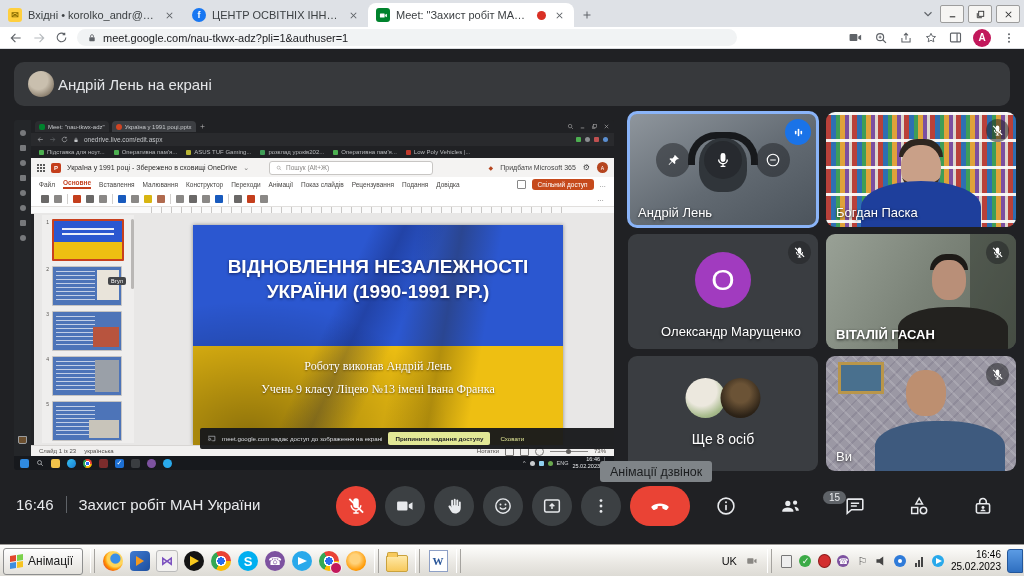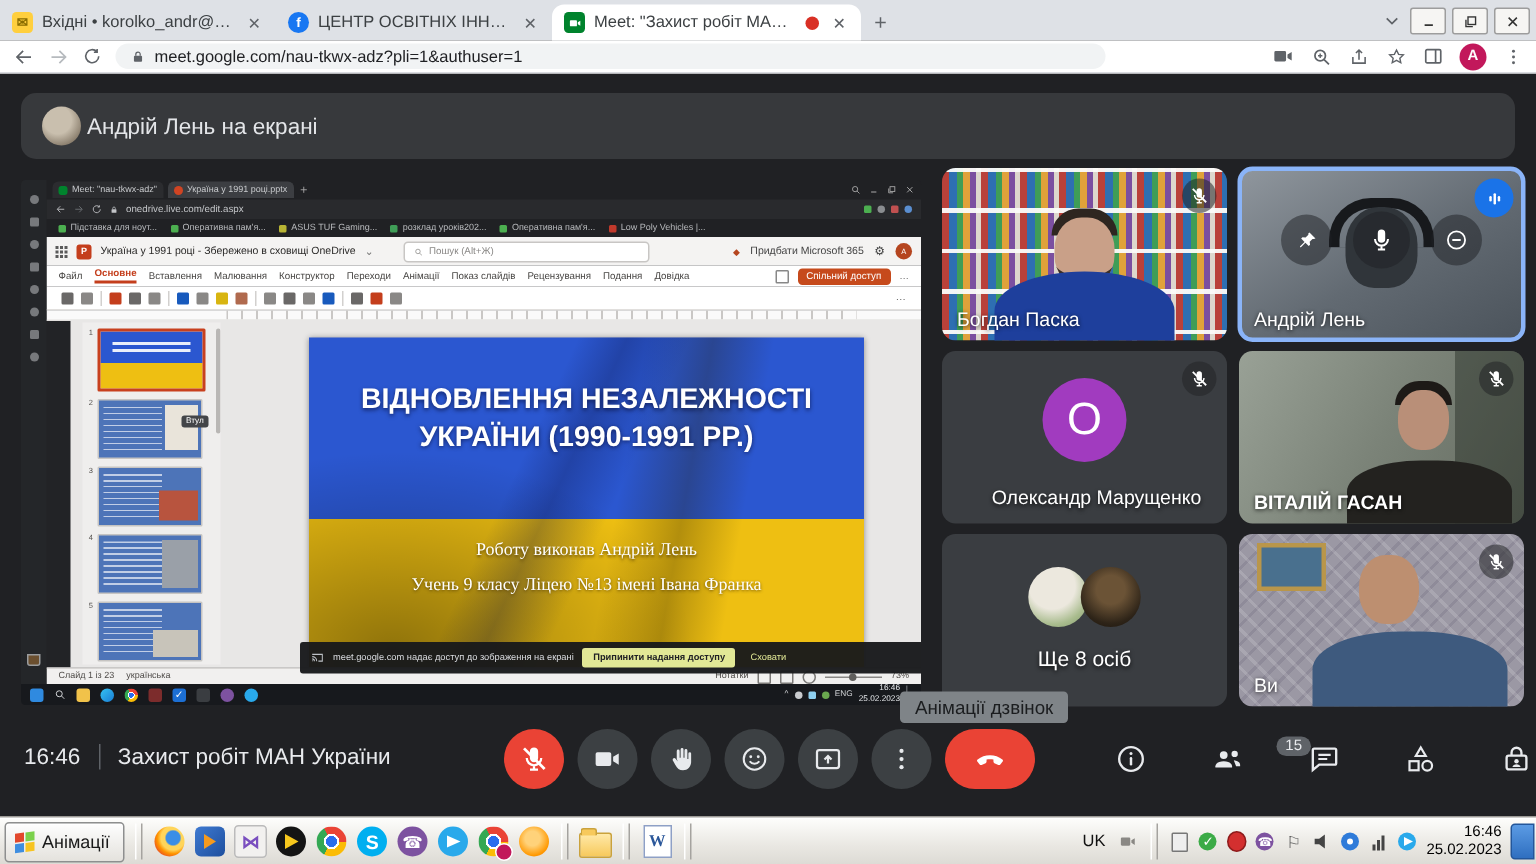--- a/index.html
+++ b/index.html
@@ -60,21 +60,21 @@
   .msav{width:11px;height:11px;border-radius:50%;background:#b5451f;color:#fff;font-size:5px;display:flex;align-items:center;justify-content:center}
   .s-ribbon{position:absolute;left:17px;top:57px;width:583px;height:14px;background:#fff;display:flex;align-items:center;gap:8px;padding:0 8px;box-sizing:border-box;color:#484644;font-size:6.5px;white-space:nowrap;}
   .rtab.on{color:#c43e1c;font-weight:bold;border-bottom:2px solid #c43e1c;padding-bottom:1px}
   .ribr{margin-left:auto;display:flex;align-items:center;gap:6px}
   .sharebtn{background:#c64a1c;color:#fff;border-radius:3px;padding:2px 6px;font-size:6.5px;}
   .s-tools{position:absolute;left:17px;top:71px;width:583px;height:16px;background:#fff;border-bottom:1px solid #e1dfdd;display:flex;align-items:center;gap:5px;padding:0 10px;box-sizing:border-box;}
   .ti{width:8px;height:8px;border-radius:1px;background:#8a8886}
   .ti.c1{background:#c43e1c}.ti.c2{background:#185abd}.ti.c3{background:#d8b511}.ti.c4{background:#6a6867}.ti.c5{background:#b06a4e}
   .tsep{width:1px;height:10px;background:#d2d0ce}
   .s-ruler{position:absolute;left:17px;top:87px;width:583px;height:6px;background:#fafafa;border-bottom:1px solid #e3e1df;background-image:repeating-linear-gradient(90deg,#c9c7c5 0 1px,transparent 1px 10px);background-position:120px 0;background-size:420px 100%;background-repeat:no-repeat}
-  .s-canvas{position:absolute;left:33px;top:93px;width:583px;height:232px;background:#e8e7e6;}
+  .s-canvas{position:absolute;left:20px;top:93px;width:583px;height:232px;background:#e8e7e6;}
   .s-thumbs{position:absolute;left:8px;top:2px;width:92px;height:228px;background:#efeeed;display:flex;flex-direction:column;gap:5px;padding:4px 2px 0 2px;box-sizing:border-box;overflow:hidden;}
   .thumbrow{display:flex;gap:3px;align-items:flex-start}
   .tnum{font-size:5px;color:#55524f;width:5px;text-align:right}
   .thumb{width:68px;height:38px;background:#4d74b8;border:1px solid #c6c4c2;border-radius:1px;position:relative;overflow:hidden}
   .thumb.sel{border:2px solid #c8401e}
   .thumb .img{position:absolute;background:#e9e4da;}
   .thumb .txt{position:absolute;left:3px;top:4px;right:26px;bottom:4px;background:repeating-linear-gradient(180deg,rgba(255,255,255,.65) 0 1px,transparent 1px 4px);}
   .thumb.flagmini{background:linear-gradient(180deg,#2b57d0 0 55%,#eebf12 55% 100%)}
   .thumb.flagmini .mt{position:absolute;left:8px;right:8px;top:7px;height:8px;background:repeating-linear-gradient(180deg,rgba(255,255,255,.9) 0 2px,transparent 2px 5px)}
   .tsb{position:absolute;right:0;top:4px;width:3px;height:70px;background:#b9b7b5;border-radius:2px}
@@ -133,21 +133,21 @@
 
   
   .tooltip{position:absolute;left:600px;top:461px;height:21px;background:#7f8488;color:#1b1d1f;font-size:12.5px;display:flex;align-items:center;padding:0 10px;border-radius:3px;z-index:8;}
   .controls{position:absolute;left:0;top:478px;width:100%;height:62px;}
   .cleft{position:absolute;left:16px;top:18px;display:flex;align-items:center;gap:12px;color:#e8eaed;font-size:15px;white-space:nowrap;}
   .csep{width:1px;height:17px;background:#5f6368}
   .cbtns{position:absolute;left:336px;top:8px;display:flex;gap:9px;align-items:center;}
   .cbtn{width:40px;height:40px;border-radius:50%;background:#3c4043;color:#e8eaed;display:flex;align-items:center;justify-content:center;}
   .cbtn.red{background:#ea4335;color:#fff}
   .endcall{width:60px;height:40px;border-radius:20px;background:#ea4335;color:#fff;display:flex;align-items:center;justify-content:center;}
-  .cright{position:absolute;right:2px;top:16px;display:flex;gap:42px;align-items:center;color:#e8eaed;}
+  .cright{position:absolute;right:30px;top:16px;display:flex;gap:42px;align-items:center;color:#e8eaed;}
   .badge15{position:absolute;right:148px;top:-3px;background:#5f6368;color:#e8eaed;font-size:10px;border-radius:8px;padding:1px 6px;}
 
   
   .taskbar{position:absolute;left:0;top:545px;width:100%;height:31px;background:linear-gradient(#fdfdfb,#e9e7e2 60%,#dddbd5);border-top:1px solid #fff;box-shadow:0 -1px 0 #9c9a96;display:flex;align-items:center;gap:5px;padding:0 3px;box-sizing:border-box;}
   .startbtn{display:flex;align-items:center;gap:5px;height:25px;padding:0 9px 0 6px;background:linear-gradient(#fefefe,#e4e2dd);border:1px solid #8e8f8f;border-radius:3px;font-size:12px;color:#1a1a1a;box-shadow:inset 0 1px 0 #fff;}
   .winflag{display:grid;grid-template-columns:6px 6px;grid-auto-rows:6px;gap:1px;transform:skewY(-8deg);}
   .winflag i{display:block}
   .wf1{background:#e2482c}.wf2{background:#7bd14b}.wf3{background:#3f8ee0}.wf4{background:#f7c421}
   .ridge{width:3px;height:24px;border-left:1px solid #fff;border-right:1px solid #a5a39f;margin:0 2px;}
   .qi{width:22px;height:22px;flex:none;display:flex;align-items:center;justify-content:center;font-size:13px;}
@@ -697,31 +697,20 @@
         <span class="s-clock">
           <div>16:46</div>
           <div>25.02.2023</div>
         </span>
         <span style="width:3px;height:12px;border-left:1px solid #5a5d61"></span>
       </span>
     </div>
   </div>
 
   <div class="grid">
-    <div class="tile t2">
-      <span class="hair"></span>
-      <span class="head"></span>
-      <span class="bod"></span>
-      <span class="muted">
-          <svg width="13" height="13">
-            <use href="#i-micoff"></use>
-          </svg>
-        </span>
-      <span class="nm">Богдан Паска</span>
-    </div>
     <div class="tile t1">
       <span class="band"></span>
       <span class="head"></span>
       <div class="ovl">
         <span class="ob">
             <svg width="15" height="15">
               <use href="#i-pin"></use>
             </svg>
           </span>
         <span class="ob mid">
@@ -735,20 +724,31 @@
             </svg>
           </span>
       </div>
       <span class="speakchip">
           <svg width="15" height="15">
             <use href="#i-bars"></use>
           </svg>
         </span>
       <span class="nm">Андрій Лень</span>
     </div>
+    <div class="tile t2">
+      <span class="hair"></span>
+      <span class="head"></span>
+      <span class="bod"></span>
+      <span class="muted">
+          <svg width="13" height="13">
+            <use href="#i-micoff"></use>
+          </svg>
+        </span>
+      <span class="nm">Богдан Паска</span>
+    </div>
     <div class="tile t3">
       <span class="pava">О</span>
       <span class="muted">
           <svg width="13" height="13">
             <use href="#i-micoff"></use>
           </svg>
         </span>
       <span class="nm">Олександр Марущенко</span>
     </div>
     <div class="tile t4">

